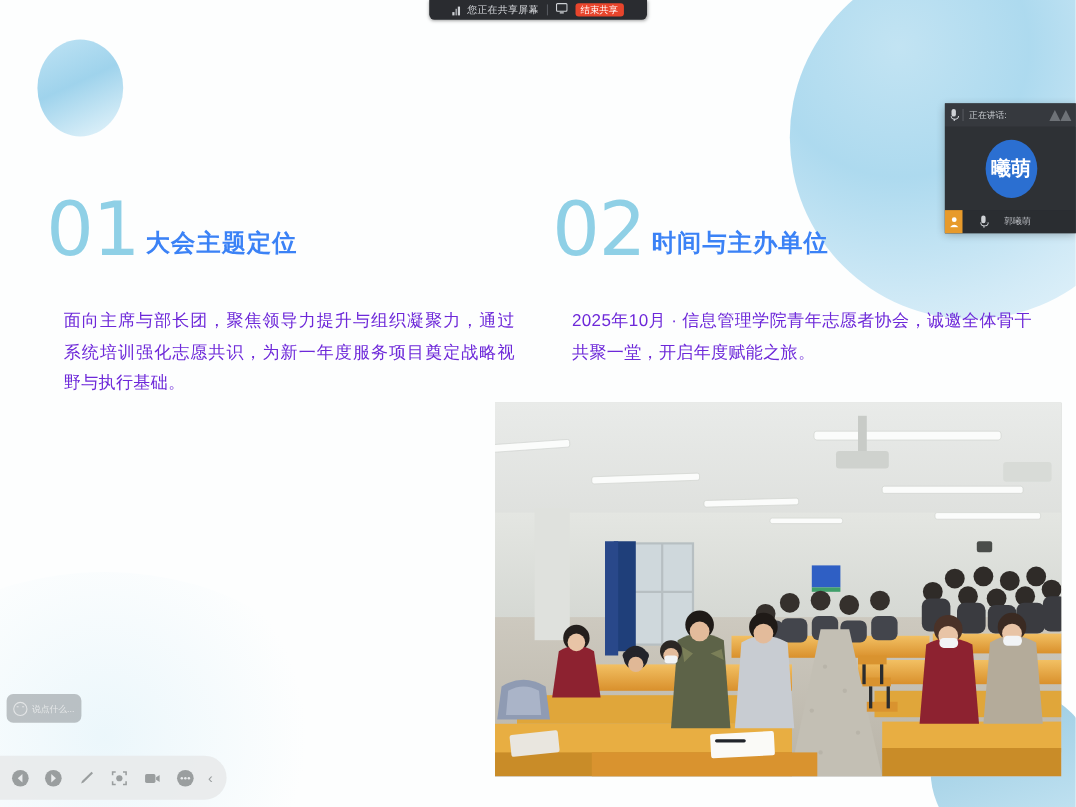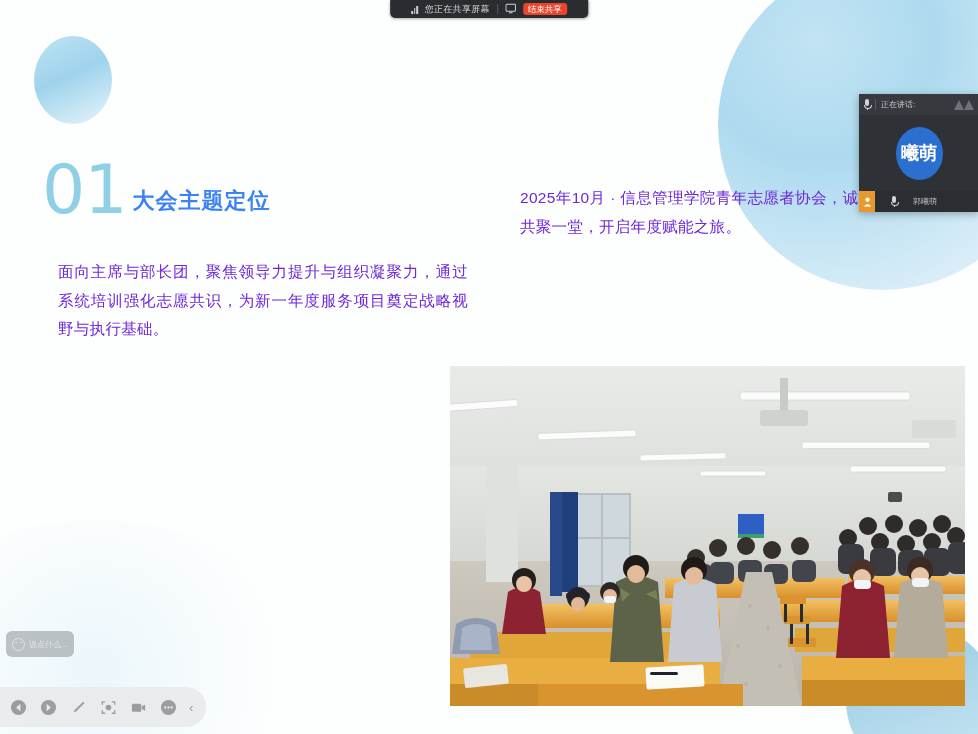--- a/index.html
+++ b/index.html
@@ -36,21 +36,21 @@
   
   .title{
     position:absolute;left:60px;top:54px;z-index:4;
     font-size:39px;font-weight:700;letter-spacing:1px;
     background:linear-gradient(95deg,#63b6cf 0%,#3f9dc4 28%,#2d7fae 62%,#1f6b9b 100%);
     -webkit-background-clip:text;background-clip:text;color:transparent;
     white-space:nowrap;
   }
 
   
-  .section{position:absolute;z-index:4;}
+  .section{position:absolute;z-index:4;margin-top:20px;}
   .sec1{left:42px;top:148px;width:430px;}
   .sec2{left:502px;top:148px;width:440px;}
 
   .sec-head{display:flex;align-items:flex-end;height:74px;}
   .sec-num{
     font-size:68px;line-height:.92;font-weight:400;color:#8fd0e6;
     letter-spacing:-1px;font-family:"DejaVu Sans",sans-serif;
   }
   .sec-title{
     font-size:22px;font-weight:700;color:#3b82f6;margin-left:6px;
@@ -166,20 +166,24 @@
 
   <div class="section sec1">
     <div class="sec-head">
       <div class="sec-num">01</div>
       <div class="sec-title">大会主题定位</div>
     </div>
     <div class="sec-body">面向主席与部长团，聚焦领导力提升与组织凝聚力，通过系统培训强化志愿共识，为新一年度服务项目奠定战略视野与执行基础。</div>
   </div>
 
   <div class="section sec2">
+    <div class="sec-head">
+      <div class="sec-num">02</div>
+      <div class="sec-title">时间与主办单位</div>
+    </div>
     <div class="sec-body">2025年10月 · 信息管理学院青年志愿者协会，诚邀全体骨干共聚一堂，开启年度赋能之旅。</div>
   </div>
 
   <div class="photo">
     <svg width="515" height="340" viewBox="0 0 515 340" xmlns="http://www.w3.org/2000/svg">
       <defs>
         <linearGradient id="ceil" x1="0" y1="0" x2="0" y2="1">
           <stop offset="0" stop-color="#e9ebe9"></stop>
             <stop offset="1" stop-color="#dcdedb"></stop>
         </linearGradient>

